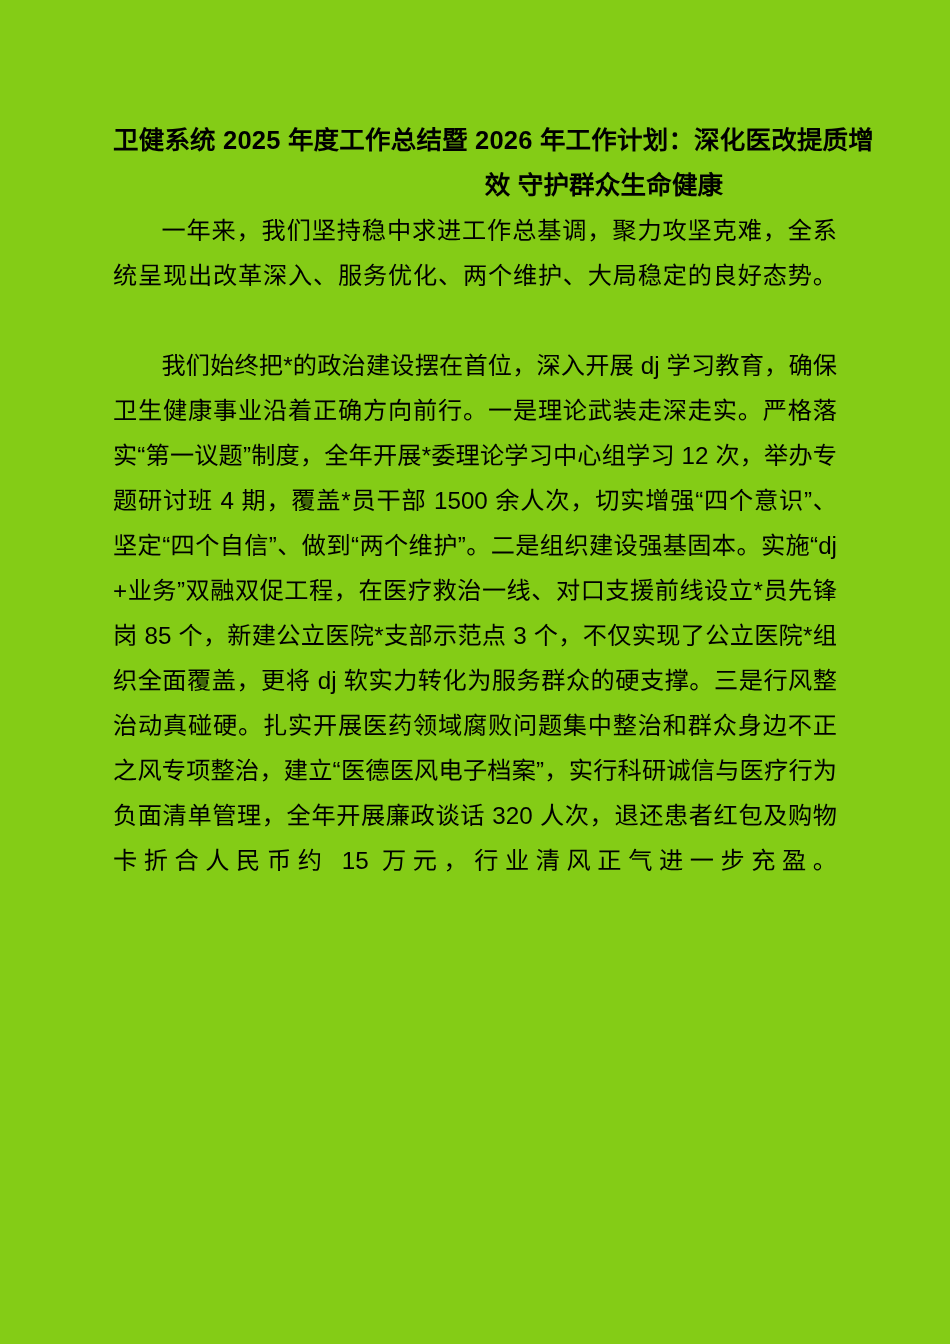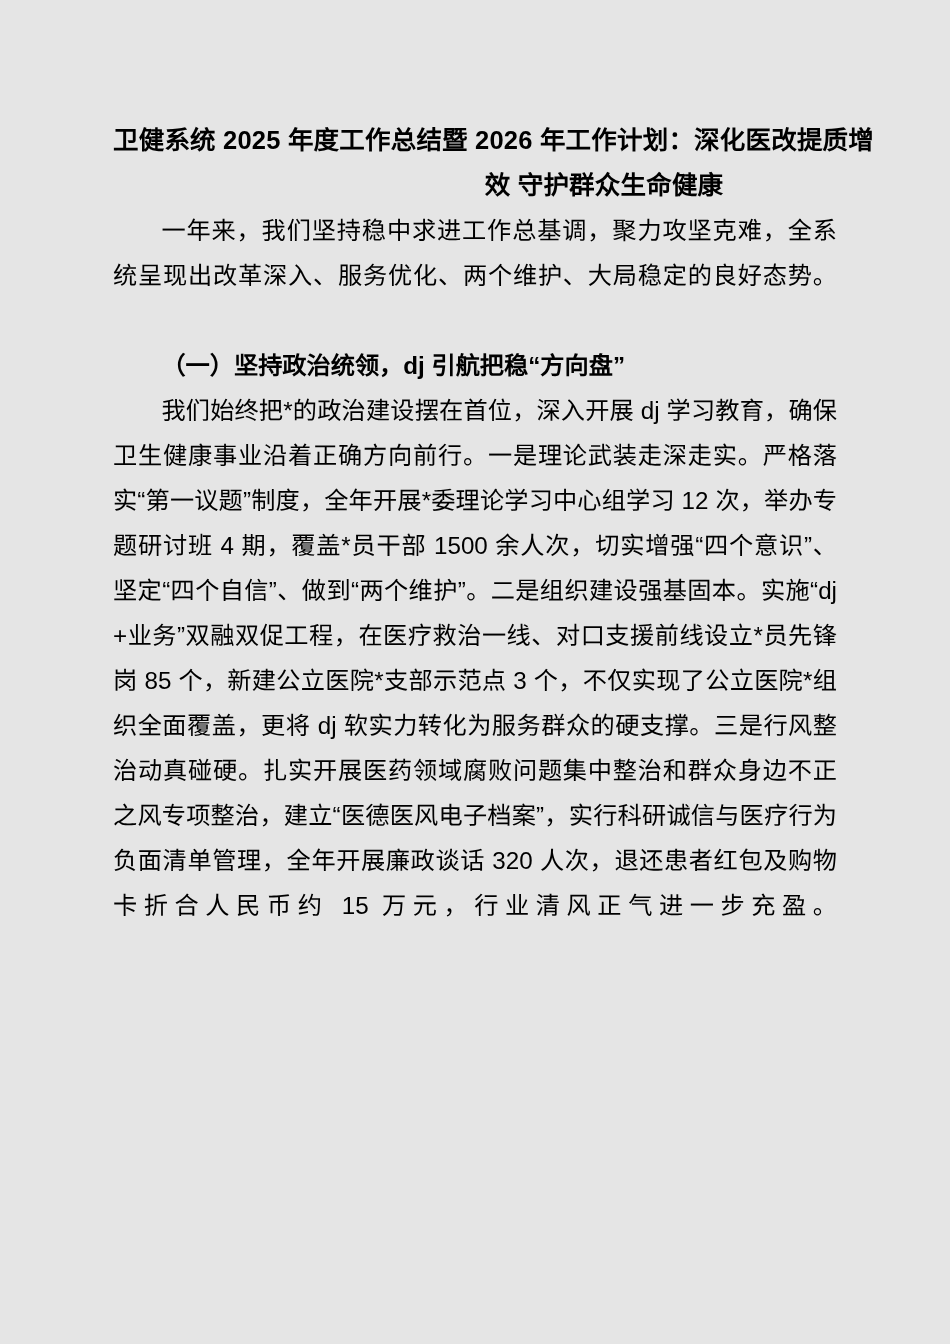--- a/index.html
+++ b/index.html
@@ -16,21 +16,21 @@
     font-family: "Liberation Sans", "DejaVu Sans", sans-serif;
     color: #000000;
     -webkit-font-smoothing: antialiased;
   }
 
   .page {
     box-sizing: border-box;
     width: 950px;
     height: 1344px;
     padding: 0;
-    background: #e5e5e5;
+    background: #84cc16;
     position: relative;
   }
 
   .content {
     position: absolute;
     left: 113px;
     top: 0;
     width: 724px;
   }
 
@@ -94,18 +94,17 @@
 
     <h1 class="doc-title">
       <span class="t-line1">卫健系统 2025 年度工作总结暨 2026 年工作计划：深化医改提质增</span>
       <span class="t-line2">效 守护群众生命健康</span>
     </h1>
 
 
 
     <p class="para">一年来，我们坚持稳中求进工作总基调，聚力攻坚克难，全系统呈现出改革深入、服务优化、两个维护、大局稳定的良好态势。</p>
 
-    <p class="para heading lastline-normal">（一）坚持政治统领，dj 引航把稳“方向盘”</p>
 
     <p class="para">我们始终把*的政治建设摆在首位，深入开展 dj 学习教育，确保卫生健康事业沿着正确方向前行。一是理论武装走深走实。严格落实“第一议题”制度，全年开展*委理论学习中心组学习 12 次，举办专题研讨班 4 期，覆盖*员干部 1500 余人次，切实增强“四个意识”、坚定“四个自信”、做到“两个维护”。二是组织建设强基固本。实施“dj+业务”双融双促工程，在医疗救治一线、对口支援前线设立*员先锋岗 85 个，新建公立医院*支部示范点 3 个，不仅实现了公立医院*组织全面覆盖，更将 dj 软实力转化为服务群众的硬支撑。三是行风整治动真碰硬。扎实开展医药领域腐败问题集中整治和群众身边不正之风专项整治，建立“医德医风电子档案”，实行科研诚信与医疗行为负面清单管理，全年开展廉政谈话 320 人次，退还患者红包及购物卡折合人民币约 15 万元，行业清风正气进一步充盈。</p>
 
   </div>
 </div>
 
 </body></html>

